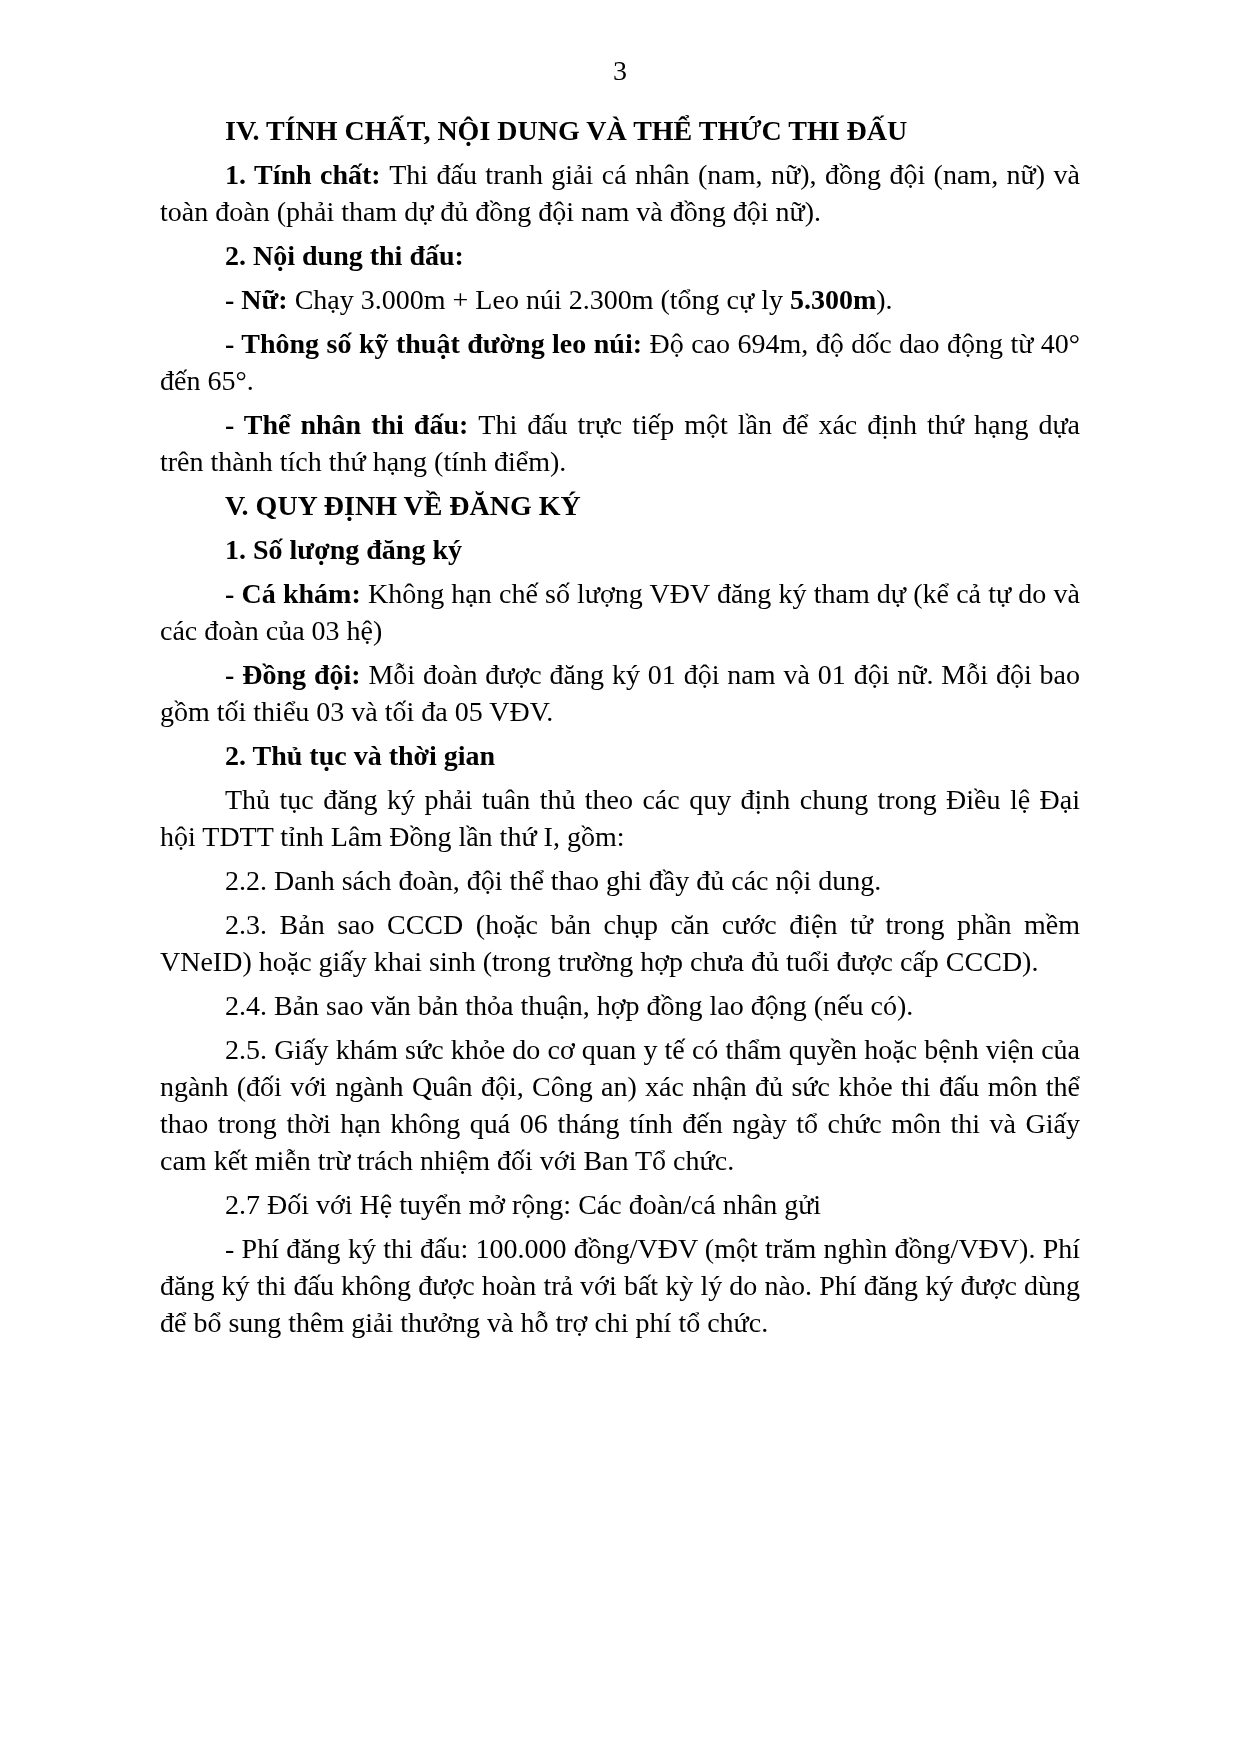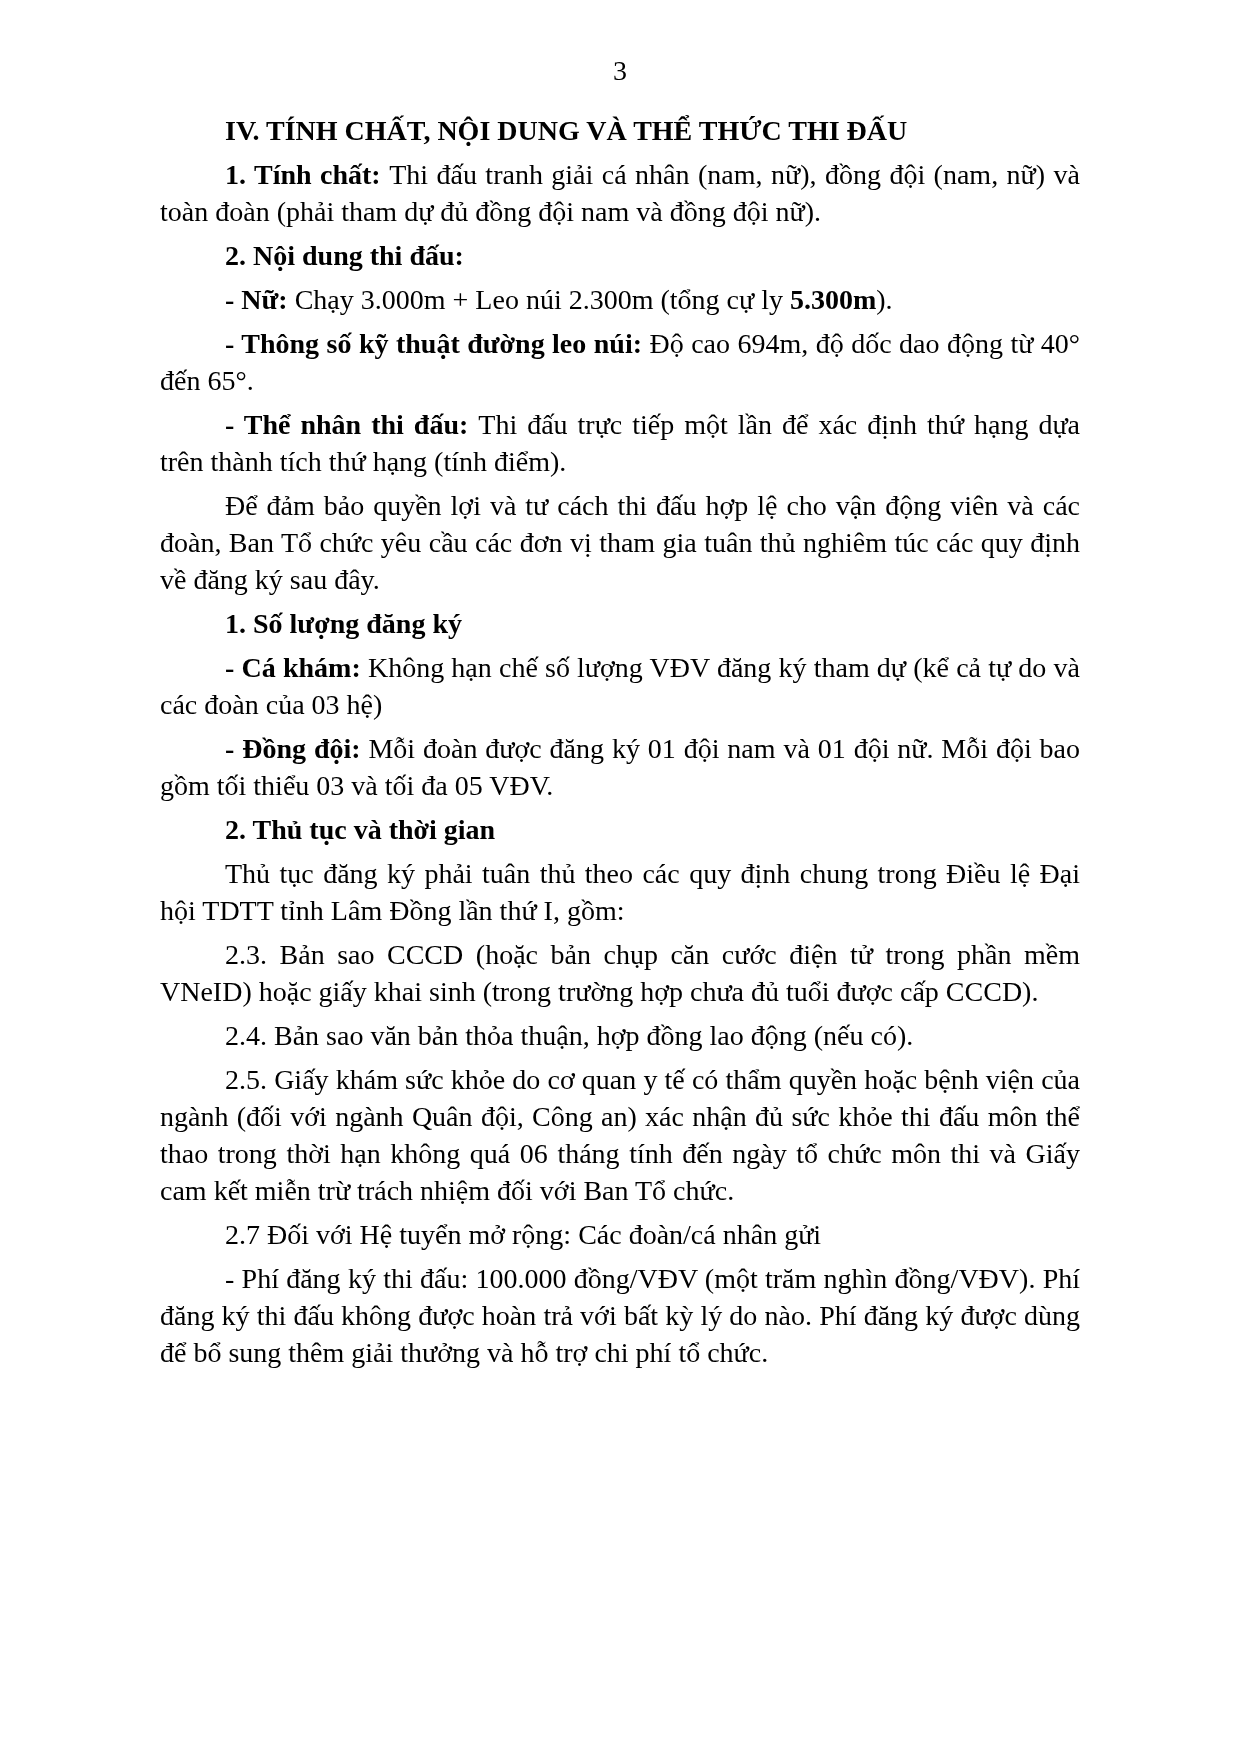--- a/index.html
+++ b/index.html
@@ -57,24 +57,24 @@
   </p>
 
   <p class="para">
     <span class="b">- Thông số kỹ thuật đường leo núi: </span><span>Độ cao 694m, độ dốc dao động từ 40° đến 65°.</span>
   </p>
 
   <p class="para">
     <span class="b">- Thể nhân thi đấu: </span><span>Thi đấu trực tiếp một lần để xác định thứ hạng dựa trên thành tích thứ hạng (tính điểm).</span>
   </p>
 
+  <p class="para b">
+    <span>V. QUY ĐỊNH VỀ ĐĂNG KÝ</span>
+  </p>
 
-  <p class="para">
-    <span>Để đảm bảo quyền lợi và tư cách thi đấu hợp lệ cho vận động viên và các đoàn, Ban Tổ chức yêu cầu các đơn vị tham gia tuân thủ nghiêm túc các quy định về đăng ký sau đây.</span>
-  </p>
 
   <p class="para b">
     <span>1. Số lượng đăng ký</span>
   </p>
 
   <p class="para">
     <span class="b">- Cá khám: </span><span>Không hạn chế số lượng VĐV đăng ký tham dự (kể cả tự do và các đoàn của 03 hệ)</span>
   </p>
 
   <p class="para">
@@ -83,20 +83,23 @@
 
   <p class="para b">
     <span>2. Thủ tục và thời gian</span>
   </p>
 
   <p class="para">
     <span>Thủ tục đăng ký phải tuân thủ theo các quy định chung trong Điều lệ Đại hội TDTT tỉnh Lâm Đồng lần thứ I, gồm:</span>
   </p>
 
 
+  <p class="para">
+    <span>2.2. Danh sách đoàn, đội thể thao ghi đầy đủ các nội dung.</span>
+  </p>
 
   <p class="para">
     <span>2.3. Bản sao CCCD (hoặc bản chụp căn cước điện tử trong phần mềm VNeID) hoặc giấy khai sinh (trong trường hợp chưa đủ tuổi được cấp CCCD).</span>
   </p>
 
   <p class="para">
     <span>2.4. Bản sao văn bản thỏa thuận, hợp đồng lao động (nếu có).</span>
   </p>
 
   <p class="para">

